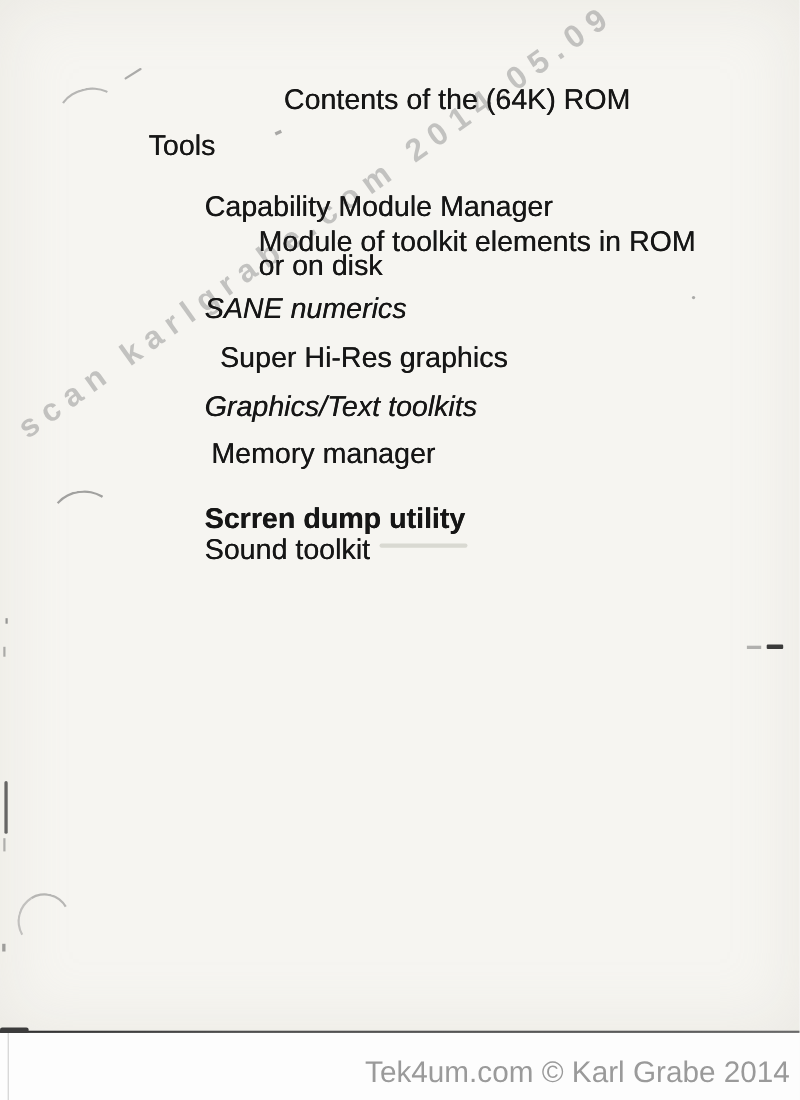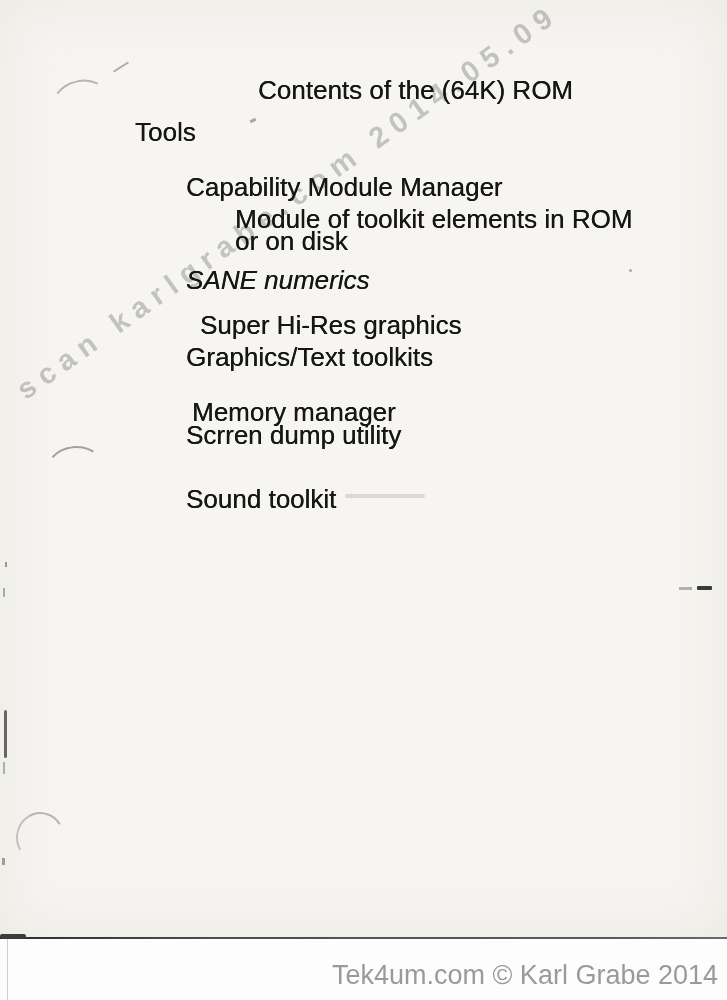--- a/index.html
+++ b/index.html
@@ -70,23 +70,23 @@
     text-shadow: 0.25px 0 0 currentColor;
     z-index: 2;
     white-space: nowrap;
   }
   .title    { left: 258px; top: 79px;  }
   .section  { left: 99px;  top: 121px; margin-left: 36px; }
   .i0 { left: 186px; top: 176px; }
   .i1 { left: 235px; top: 208px; width: 405px; white-space: normal; }
   .i2 { left: 186px; top: 269px; font-style: italic; }
   .i3 { left: 200px; top: 314px; }
-  .i4 { left: 186px; top: 346px; }
+  .i4 { left: 186px; top: 358px; font-style: italic; }
   .i5 { left: 192px; top: 401px; }
-  .i6 { left: 186px; top: 424px; }
+  .i6 { left: 186px; top: 460px; font-weight: bold; }
   .i7 { left: 186px; top: 488px; }
   
   .footer {
     position: absolute;
     right: 9px; top: 960px;
     font-size: 27px;
     color: var(--footer-text, #9a9a9a);
     z-index: 5;
     white-space: nowrap;
     text-align: right;

